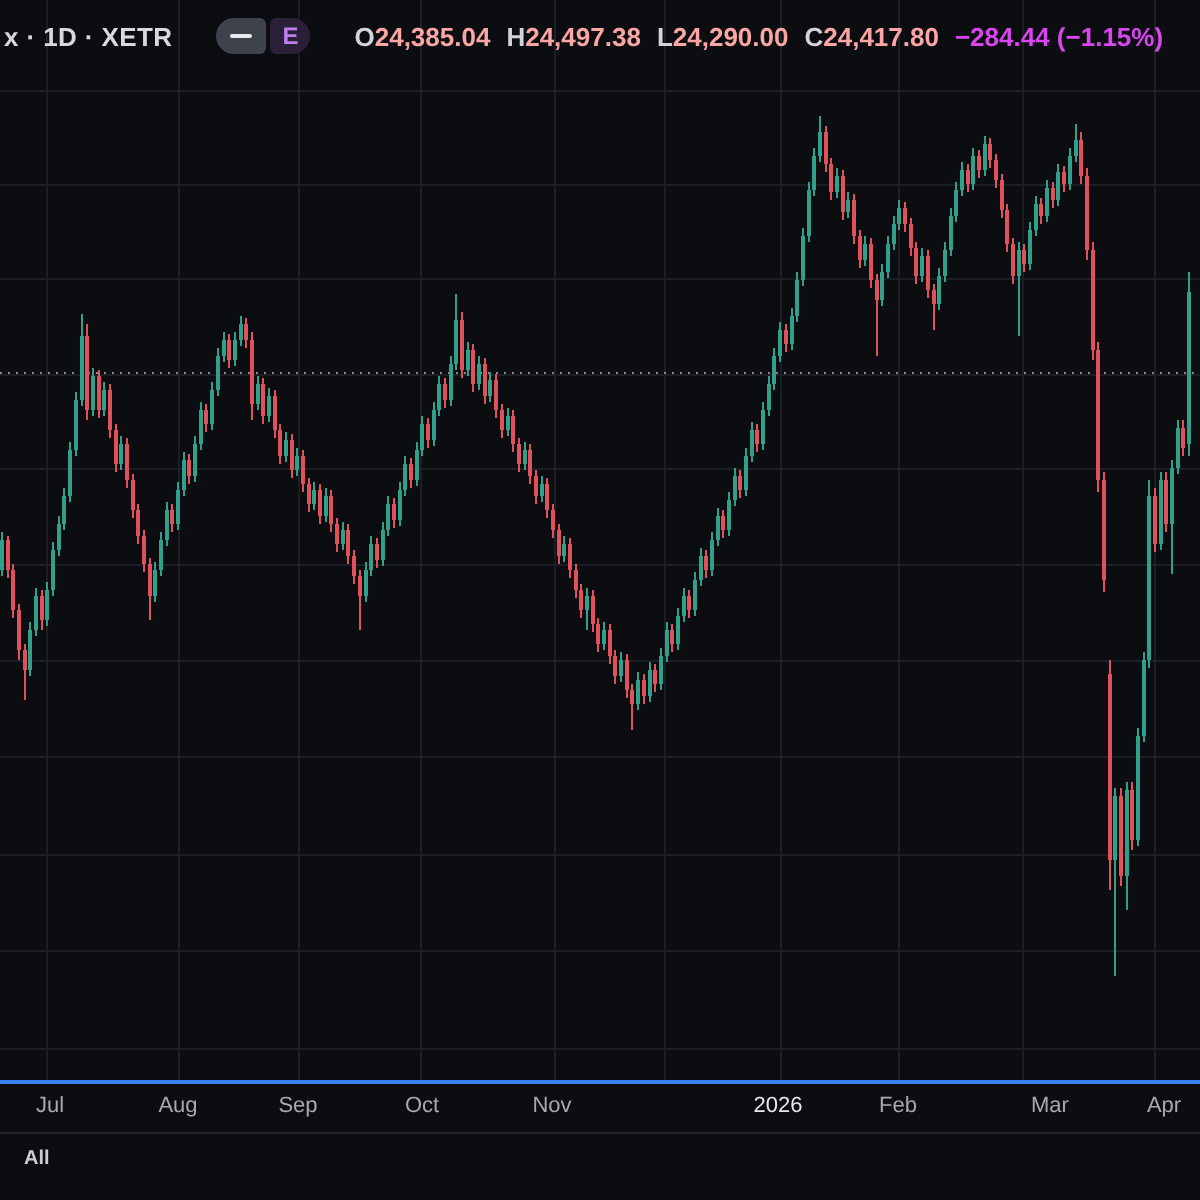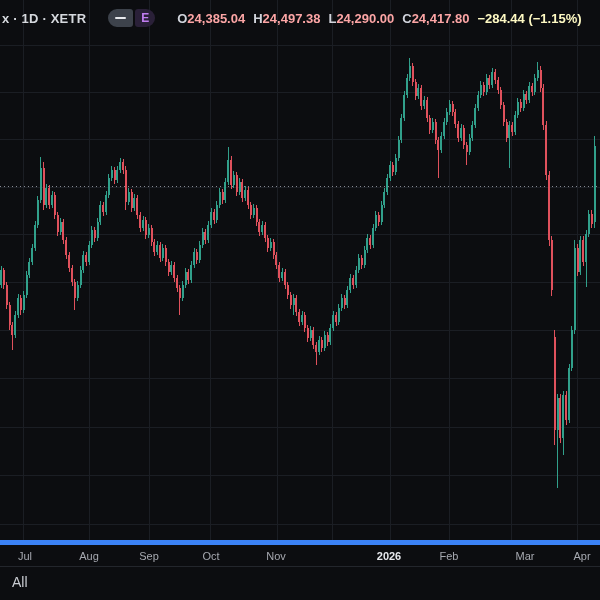--- a/index.html
+++ b/index.html
@@ -13,28 +13,28 @@
   .pill{display:flex;align-items:center;gap:2px;}
   .pill .seg{height:18px;display:flex;align-items:center;justify-content:center;cursor:pointer;}
   .seg-min{width:25px;background:#3d424b;border-radius:9px 3px 3px 9px;}
   .seg-min .dash{width:11px;height:2.5px;border-radius:2px;background:#e8eaed;}
   .seg-e{width:20px;background:#2a2038;border-radius:3px 9px 9px 3px;
          color:#c17df0;font-size:12px;font-weight:700;}
   .ohlc{display:flex;align-items:center;gap:8px;font-weight:600;}
   .ohlc .grp{display:flex;align-items:center;}
   .ohlc .lbl{color:#d1d4dc;}
   .ohlc .val{color:#fca5a5;}
-  .ohlc .chg{color:#fef9c3;}
+  .ohlc .chg{color:#d946ef;}
   
-  #time-axis{position:absolute;left:0;top:540px;width:600px;height:26px;border-top:5px solid #3b82f6;}
+  #time-axis{position:absolute;left:0;top:540px;width:600px;height:26px;border-top:2px solid #3b82f6;}
   .taxis-label{position:absolute;top:5px;transform:translateX(-50%);font-size:11px;color:#a6a9b0;}
-  .taxis-label.em{color:#e6e8ec;font-weight:700;}
+  .taxis-label.em{color:#e6e8ec;font-weight:400;}
   
   #toolbar{position:absolute;left:0;top:566px;width:600px;height:34px;border-top:1px solid #23262c;}
-  #range-all{position:absolute;left:12px;top:7px;font-size:14px;font-weight:400;color:#c9ccd2;cursor:pointer;}
+  #range-all{position:absolute;left:12px;top:7px;font-size:10px;font-weight:700;color:#c9ccd2;cursor:pointer;}
 </style>
 </head>
 <body>
 
 <div id="app">
 
   <svg id="chart-svg" width="600" height="540">
       <line x1="0" x2="600" y1="45.5" y2="45.5" stroke="#1b1e24" stroke-width="1" shape-rendering="crispEdges"></line>
       <line x1="0" x2="600" y1="92.5" y2="92.5" stroke="#1b1e24" stroke-width="1" shape-rendering="crispEdges"></line>
       <line x1="0" x2="600" y1="139.5" y2="139.5" stroke="#1b1e24" stroke-width="1" shape-rendering="crispEdges"></line>

